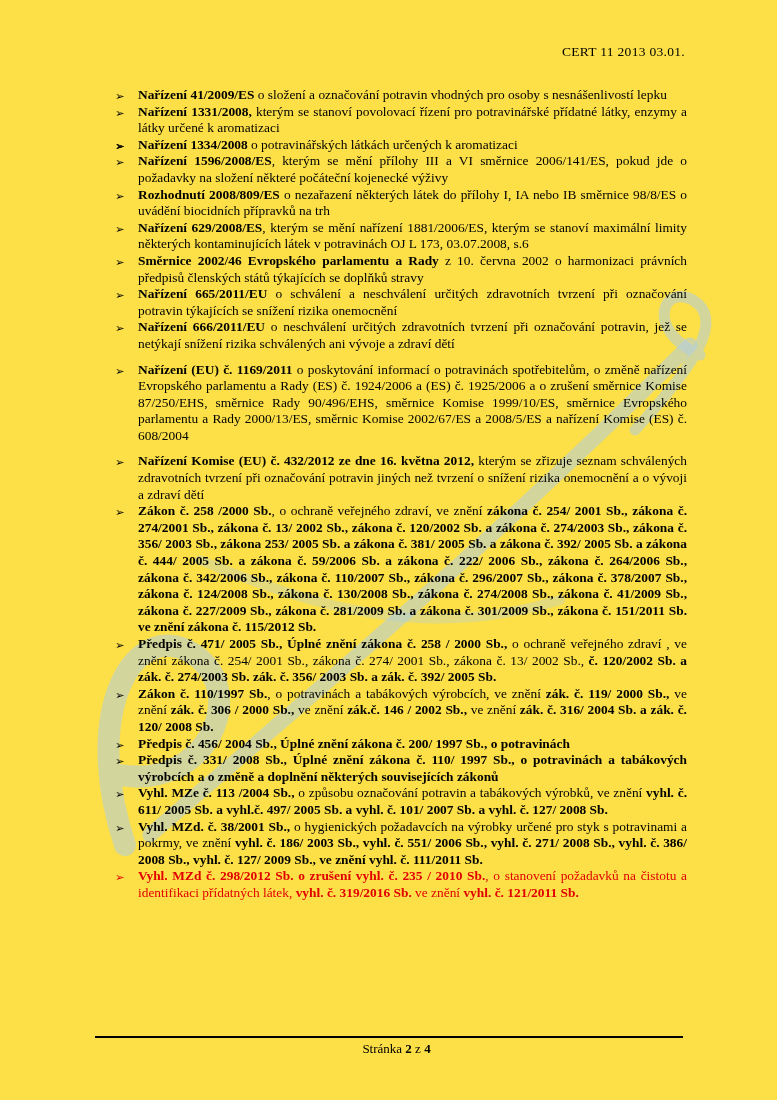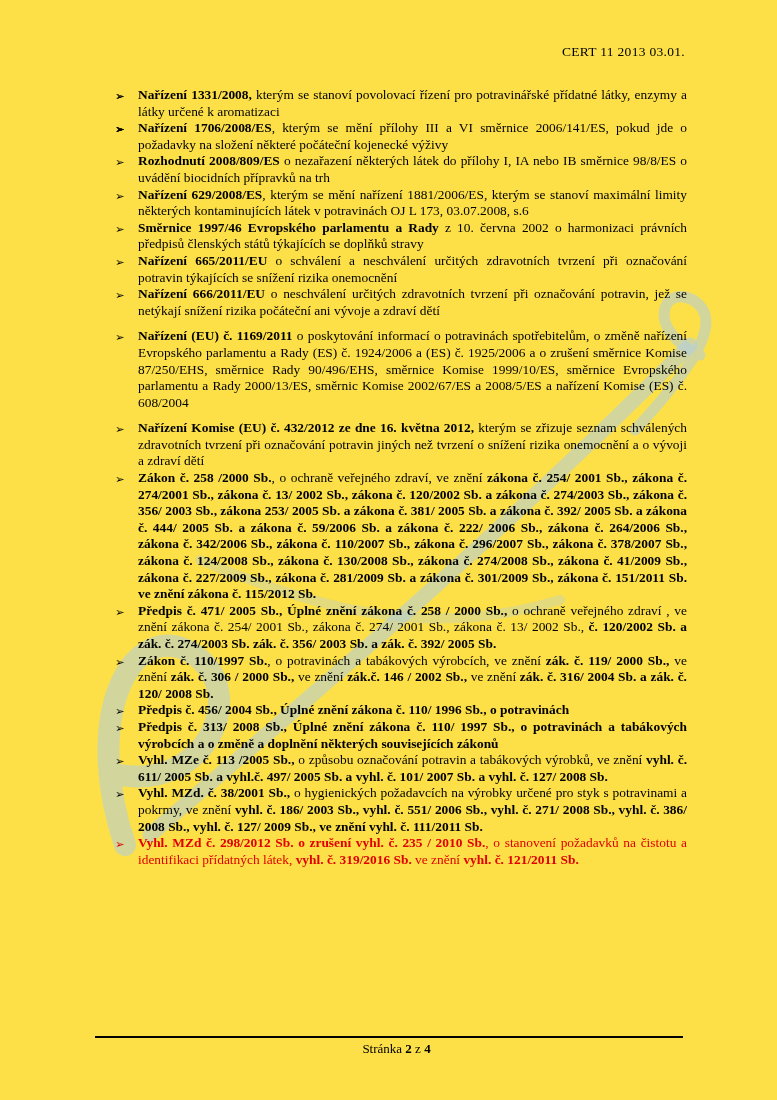--- a/index.html
+++ b/index.html
@@ -77,57 +77,59 @@
       <path d="M635 430 C 695 365, 725 320, 693 300 C 662 284, 645 330, 700 355" stroke-width="11"></path>
       <path d="M200 560 C 320 610, 430 640, 560 600" stroke-width="10" stroke-opacity="0.35"></path>
     </g>
   </svg>
 
   <div class="doc-header">CERT 11 2013 03.01.</div>
 
   <div class="list">
       <div class="item" style="color: rgb(0, 0, 0);">
       <span class="bullet">➢</span>
+      <span class="text"><span class="b">Nařízení 41/2009/ES</span><span> o složení a označování potravin vhodných pro osoby s nesnášenlivostí lepku</span></span>
     </div>
       <div class="item" style="color: rgb(0, 0, 0);">
       <span class="bullet">➢</span>
       <span class="text"><span class="b">Nařízení 1331/2008,</span><span> kterým se stanoví povolovací řízení pro potravinářské přídatné látky, enzymy a látky určené k aromatizaci</span></span>
     </div>
       <div class="item" style="color: rgb(0, 0, 0);">
       <span class="bullet">➢</span>
     </div>
       <div class="item" style="color: rgb(0, 0, 0);">
       <span class="bullet">➢</span>
     </div>
       <div class="item" style="color: rgb(0, 0, 0);">
       <span class="bullet">➢</span>
+      <span class="text"><span class="b">Nařízení 1334/2008</span><span> o potravinářských látkách určených k aromatizaci</span></span>
     </div>
       <div class="item" style="color: rgb(0, 0, 0);">
       <span class="bullet">➢</span>
-      <span class="text"><span class="b">Nařízení 1706/2008/ES</span><span>, kterým se mění přílohy III a VI směrnice 2006/141/ES, pokud jde o požadavky na složení některé počáteční kojenecké výživy</span></span>
+      <span class="text"><span class="b">Nařízení 1596/2008/ES</span><span>, kterým se mění přílohy III a VI směrnice 2006/141/ES, pokud jde o požadavky na složení některé počáteční kojenecké výživy</span></span>
     </div>
       <div class="item" style="color: rgb(0, 0, 0);">
       <span class="bullet">➢</span>
       <span class="text"><span class="b">Rozhodnutí 2008/809/ES</span><span> o nezařazení některých látek do přílohy I, IA nebo IB směrnice 98/8/ES o uvádění biocidních přípravků na trh</span></span>
     </div>
       <div class="item" style="color: rgb(0, 0, 0);">
       <span class="bullet">➢</span>
       <span class="text"><span class="b">Nařízení 629/2008/ES</span><span>, kterým se mění nařízení 1881/2006/ES, kterým se stanoví maximální limity některých kontaminujících látek v potravinách OJ L 173, 03.07.2008, s.6</span></span>
     </div>
       <div class="item" style="color: rgb(0, 0, 0);">
       <span class="bullet">➢</span>
-      <span class="text"><span class="b">Směrnice 1997/46 Evropského parlamentu a Rady</span><span> z 10. června 2002 o harmonizaci právních předpisů členských států týkajících se doplňků stravy</span></span>
+      <span class="text"><span class="b">Směrnice 2002/46 Evropského parlamentu a Rady</span><span> z 10. června 2002 o harmonizaci právních předpisů členských států týkajících se doplňků stravy</span></span>
     </div>
       <div class="item" style="color: rgb(0, 0, 0);">
       <span class="bullet">➢</span>
       <span class="text"><span class="b">Nařízení 665/2011/EU</span><span> o schválení a neschválení určitých zdravotních tvrzení při označování potravin týkajících se snížení rizika onemocnění</span></span>
     </div>
       <div class="item" style="color: rgb(0, 0, 0);">
       <span class="bullet">➢</span>
-      <span class="text"><span class="b">Nařízení 666/2011/EU</span><span> o neschválení určitých zdravotních tvrzení při označování potravin, jež se netýkají snížení rizika počáteční ani vývoje a zdraví dětí</span></span>
+      <span class="text"><span class="b">Nařízení 666/2011/EU</span><span> o neschválení určitých zdravotních tvrzení při označování potravin, jež se netýkají snížení rizika schválených ani vývoje a zdraví dětí</span></span>
     </div>
       <div class="item gap" style="color: rgb(0, 0, 0);">
       <span class="bullet">➢</span>
       <span class="text"><span class="b">Nařízení (EU) č. 1169/2011</span><span> o poskytování informací o potravinách spotřebitelům, o změně nařízení Evropského parlamentu a Rady (ES) č. 1924/2006 a (ES) č. 1925/2006 a o zrušení směrnice Komise 87/250/EHS, směrnice Rady 90/496/EHS, směrnice Komise 1999/10/ES, směrnice Evropského parlamentu a Rady 2000/13/ES, směrnic Komise 2002/67/ES a 2008/5/ES a nařízení Komise (ES) č. 608/2004</span></span>
     </div>
       <div class="item gap" style="color: rgb(0, 0, 0);">
       <span class="bullet">➢</span>
       <span class="text"><span class="b">Nařízení Komise (EU) č. 432/2012 ze dne 16. května 2012,</span><span> kterým se zřizuje seznam schválených zdravotních tvrzení při označování potravin jiných než tvrzení o snížení rizika onemocnění a o vývoji a zdraví dětí</span></span>
     </div>
       <div class="item" style="color: rgb(0, 0, 0);">
@@ -137,29 +139,29 @@
       <div class="item" style="color: rgb(0, 0, 0);">
       <span class="bullet">➢</span>
       <span class="text"><span class="b">Předpis č. 471/ 2005 Sb., Úplné znění zákona č. 258 / 2000 Sb.,</span><span> o ochraně veřejného zdraví , ve znění zákona č. 254/ 2001 Sb., zákona č. 274/ 2001 Sb., zákona č. 13/ 2002 Sb., </span><span class="b">č. 120/2002 Sb. a zák. č. 274/2003 Sb. zák. č. 356/ 2003 Sb. a zák. č. 392/ 2005 Sb.</span></span>
     </div>
       <div class="item" style="color: rgb(0, 0, 0);">
       <span class="bullet">➢</span>
       <span class="text"><span class="b">Zákon č. 110/1997 Sb.</span><span>, o potravinách a tabákových výrobcích, ve znění </span><span class="b">zák. č. 119/ 2000 Sb.,</span><span> ve znění </span><span class="b">zák. č. 306 / 2000 Sb.,</span><span> ve znění </span><span class="b">zák.č. 146 / 2002 Sb.,</span><span> ve znění </span><span class="b">zák. č. 316/ 2004 Sb. a zák. č. 120/ 2008 Sb.</span></span>
     </div>
       <div class="item" style="color: rgb(0, 0, 0);">
       <span class="bullet">➢</span>
-      <span class="text"><span class="b">Předpis č. 456/ 2004 Sb., Úplné znění zákona č. 110/ 1996 Sb., o potravinách</span></span>
+      <span class="text"><span class="b">Předpis č. 456/ 2004 Sb., Úplné znění zákona č. 200/ 1997 Sb., o potravinách</span></span>
     </div>
       <div class="item" style="color: rgb(0, 0, 0);">
       <span class="bullet">➢</span>
-      <span class="text"><span class="b">Předpis č. 313/ 2008 Sb., Úplné znění zákona č. 110/ 1997 Sb., o potravinách a tabákových výrobcích a o změně a doplnění některých souvisejících zákonů</span></span>
+      <span class="text"><span class="b">Předpis č. 331/ 2008 Sb., Úplné znění zákona č. 110/ 1997 Sb., o potravinách a tabákových výrobcích a o změně a doplnění některých souvisejících zákonů</span></span>
     </div>
       <div class="item" style="color: rgb(0, 0, 0);">
       <span class="bullet">➢</span>
-      <span class="text"><span class="b">Vyhl. MZe č. 113 /2005 Sb.,</span><span> o způsobu označování potravin a tabákových výrobků, ve znění </span><span class="b">vyhl. č. 611/ 2005 Sb. a vyhl.č. 497/ 2005 Sb. a vyhl. č. 101/ 2007 Sb. a vyhl. č. 127/ 2008 Sb.</span></span>
+      <span class="text"><span class="b">Vyhl. MZe č. 113 /2004 Sb.,</span><span> o způsobu označování potravin a tabákových výrobků, ve znění </span><span class="b">vyhl. č. 611/ 2005 Sb. a vyhl.č. 497/ 2005 Sb. a vyhl. č. 101/ 2007 Sb. a vyhl. č. 127/ 2008 Sb.</span></span>
     </div>
       <div class="item" style="color: rgb(0, 0, 0);">
       <span class="bullet">➢</span>
       <span class="text"><span class="b">Vyhl. MZd. č. 38/2001 Sb.,</span><span> o hygienických požadavcích na výrobky určené pro styk s potravinami a pokrmy, ve znění </span><span class="b">vyhl. č. 186/ 2003 Sb., vyhl. č. 551/ 2006 Sb., vyhl. č. 271/ 2008 Sb., vyhl. č. 386/ 2008 Sb., vyhl. č. 127/ 2009 Sb., ve znění vyhl. č. 111/2011 Sb.</span></span>
     </div>
       <div class="item" style="color: rgb(224, 0, 0);">
       <span class="bullet">➢</span>
       <span class="text"><span class="b">Vyhl. MZd č. 298/2012 Sb. o zrušení vyhl. č. 235 / 2010 Sb.</span><span>, o stanovení požadavků na čistotu a identifikaci přídatných látek, </span><span class="b">vyhl. č. 319/2016 Sb.</span><span> ve znění </span><span class="b">vyhl. č. 121/2011 Sb.</span></span>
     </div>
     </div>

